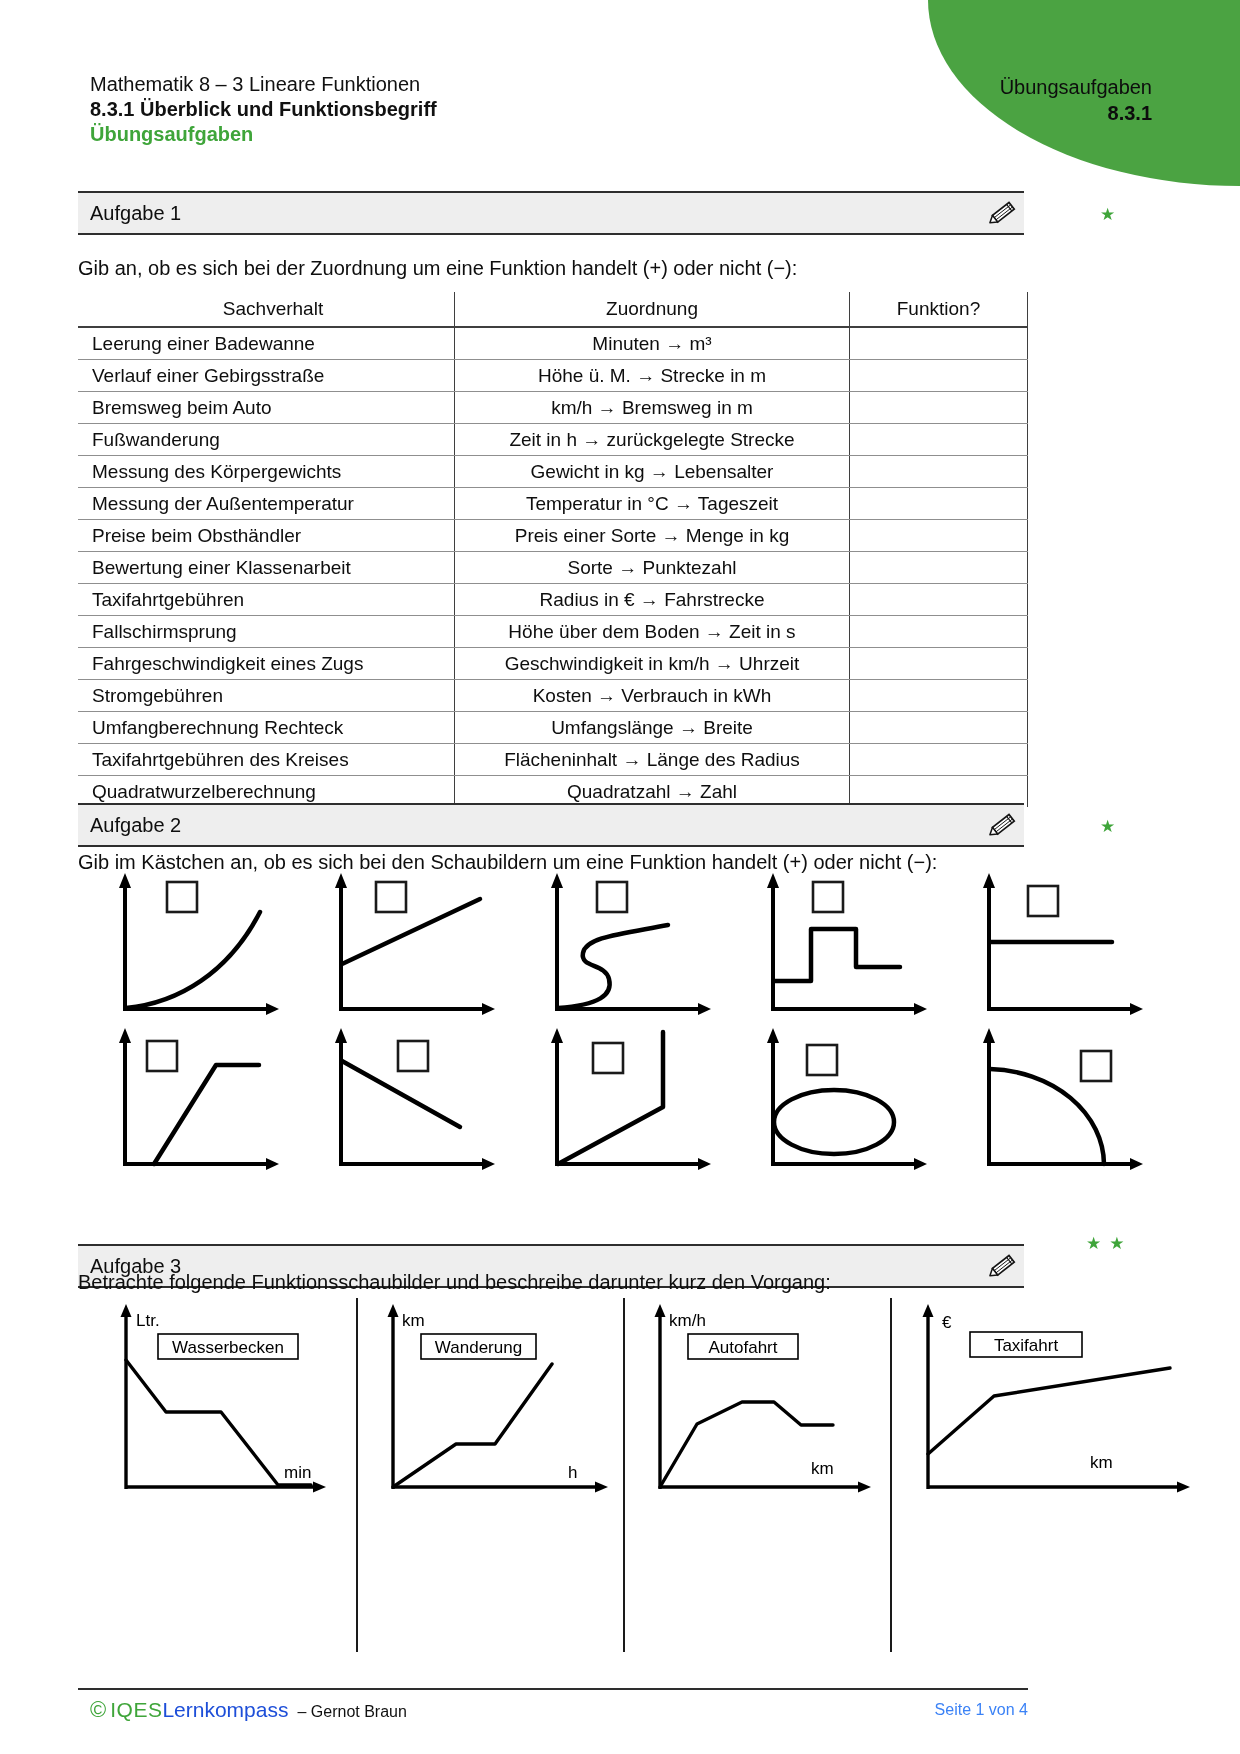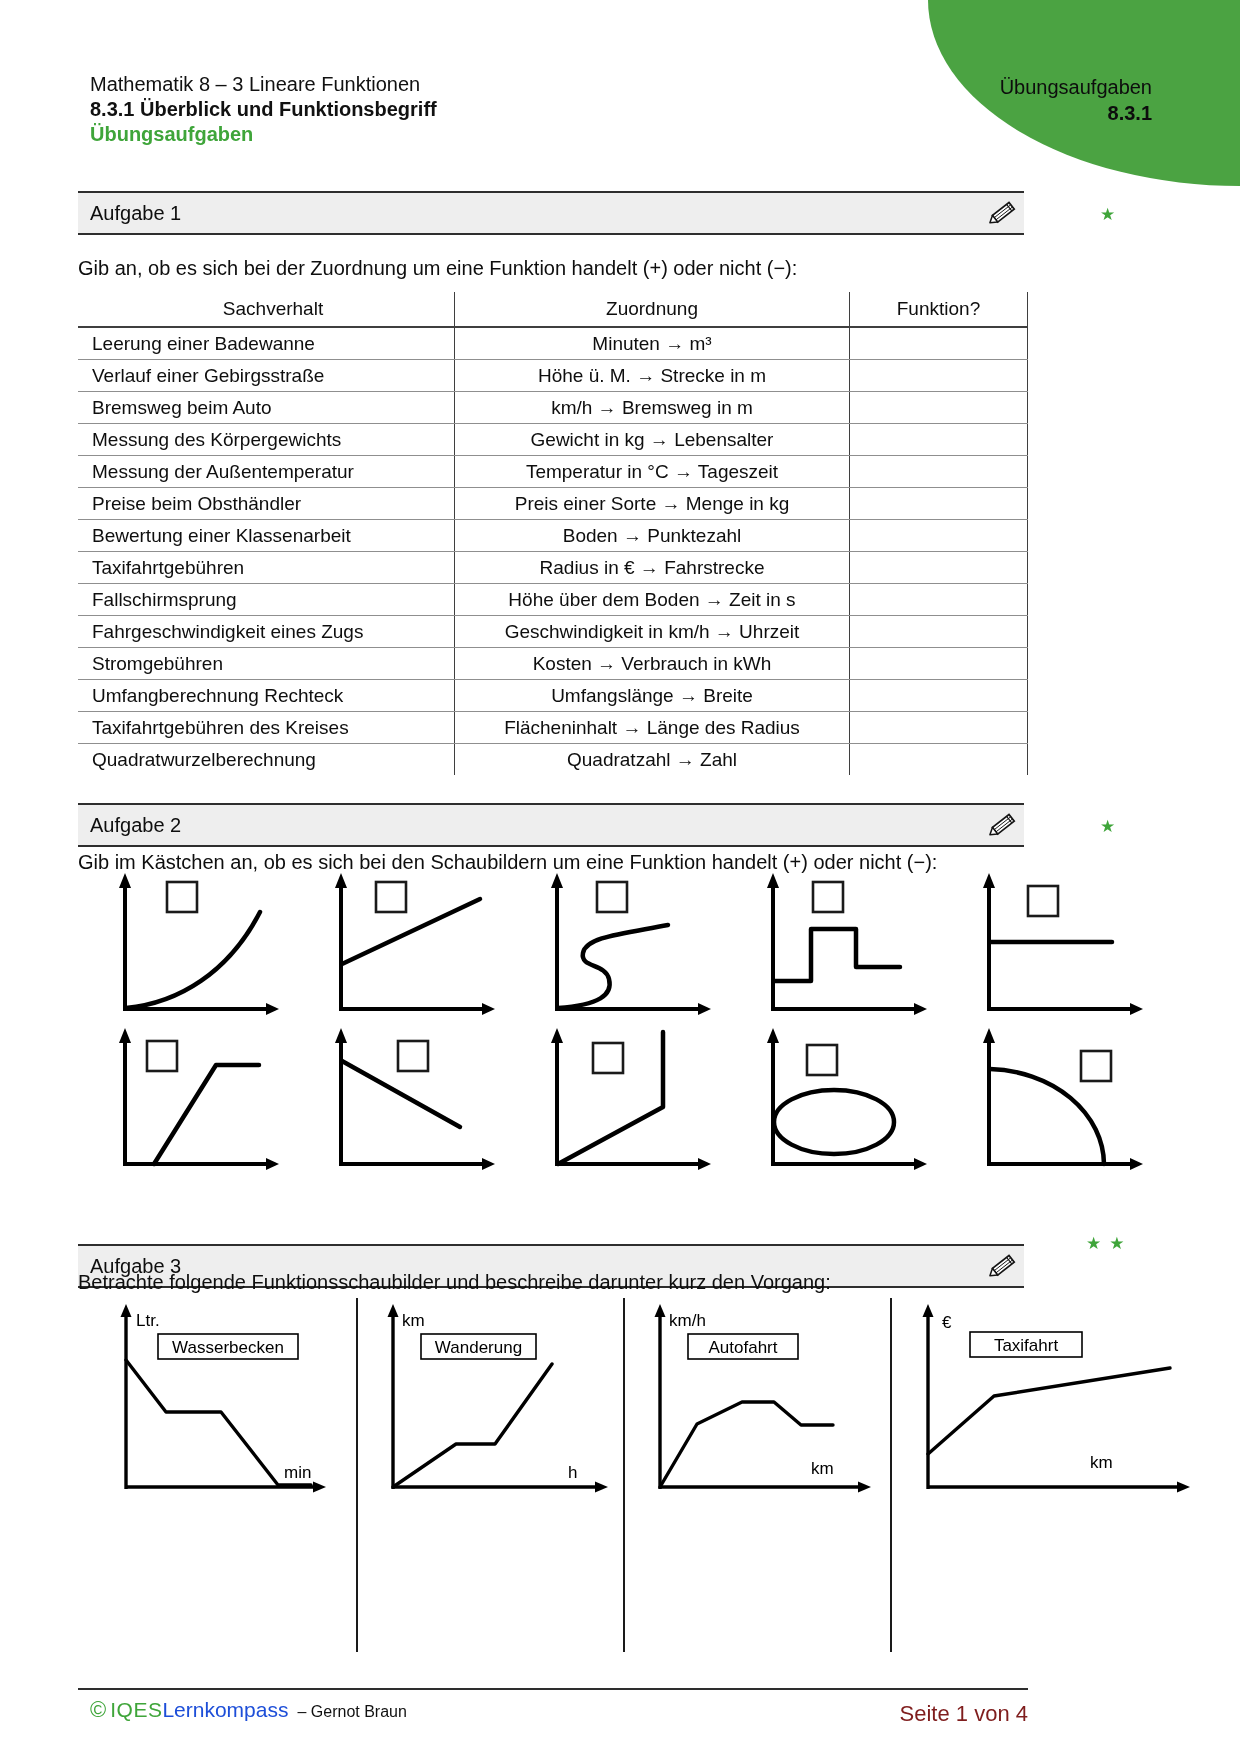--- a/index.html
+++ b/index.html
@@ -43,21 +43,21 @@
   .g-box{fill:#fff;stroke:#000;stroke-width:1.6;}
   .panel-sep{position:absolute;top:1298px;height:354px;width:2px;background:#1a1a1a;}
   .answer-area{position:absolute;top:1505px;height:145px;}
   
   .footer-line{position:absolute;left:78px;top:1688px;width:950px;height:2px;background:#2e2e2e;}
   .footer{position:absolute;left:90px;top:1697px;height:30px;display:flex;align-items:baseline;}
   .copyright{font-size:22px;color:#3fa53a;margin-right:4px;}
   .brand-iqes{font-size:21px;color:#3fa53a;letter-spacing:0.5px;}
   .brand-lern{font-size:21px;color:#1d4ed8;}
   .author{font-size:16px;color:#111;margin-left:9px;}
-  .page-num{position:absolute;left:78px;top:1701px;width:950px;text-align:right;font-size:22px;color:#7f1d1d;}
+  .page-num{position:absolute;left:78px;top:1701px;width:950px;text-align:right;font-size:16px;color:#3b82f6;}
 </style>
 </head>
 <body>
 
 <div class="page">
 
   <div class="corner-blob">
     <div class="corner-text">
       <div class="l1">Übungsaufgaben</div>
       <div class="l2">8.3.1</div>
@@ -99,37 +99,42 @@
         <div class="t1-cell c1">Verlauf einer Gebirgsstraße</div>
         <div class="t1-cell center c2">Höhe ü. M. → Strecke in m</div>
         <div class="t1-cell center c3"></div>
       </div>
       <div class="t1-row t1-body">
         <div class="t1-cell c1">Bremsweg beim Auto</div>
         <div class="t1-cell center c2">km/h → Bremsweg in m</div>
         <div class="t1-cell center c3"></div>
       </div>
       <div class="t1-row t1-body">
+        <div class="t1-cell c1">Fußwanderung</div>
+        <div class="t1-cell center c2">Zeit in h → zurückgelegte Strecke</div>
+        <div class="t1-cell center c3"></div>
+      </div>
+      <div class="t1-row t1-body">
         <div class="t1-cell c1">Messung des Körpergewichts</div>
         <div class="t1-cell center c2">Gewicht in kg → Lebensalter</div>
         <div class="t1-cell center c3"></div>
       </div>
       <div class="t1-row t1-body">
         <div class="t1-cell c1">Messung der Außentemperatur</div>
         <div class="t1-cell center c2">Temperatur in °C → Tageszeit</div>
         <div class="t1-cell center c3"></div>
       </div>
       <div class="t1-row t1-body">
         <div class="t1-cell c1">Preise beim Obsthändler</div>
         <div class="t1-cell center c2">Preis einer Sorte → Menge in kg</div>
         <div class="t1-cell center c3"></div>
       </div>
       <div class="t1-row t1-body">
         <div class="t1-cell c1">Bewertung einer Klassenarbeit</div>
-        <div class="t1-cell center c2">Boden → Punktezahl</div>
+        <div class="t1-cell center c2">Sorte → Punktezahl</div>
         <div class="t1-cell center c3"></div>
       </div>
       <div class="t1-row t1-body">
         <div class="t1-cell c1">Taxifahrtgebühren</div>
         <div class="t1-cell center c2">Radius in € → Fahrstrecke</div>
         <div class="t1-cell center c3"></div>
       </div>
       <div class="t1-row t1-body">
         <div class="t1-cell c1">Fallschirmsprung</div>
         <div class="t1-cell center c2">Höhe über dem Boden → Zeit in s</div>

